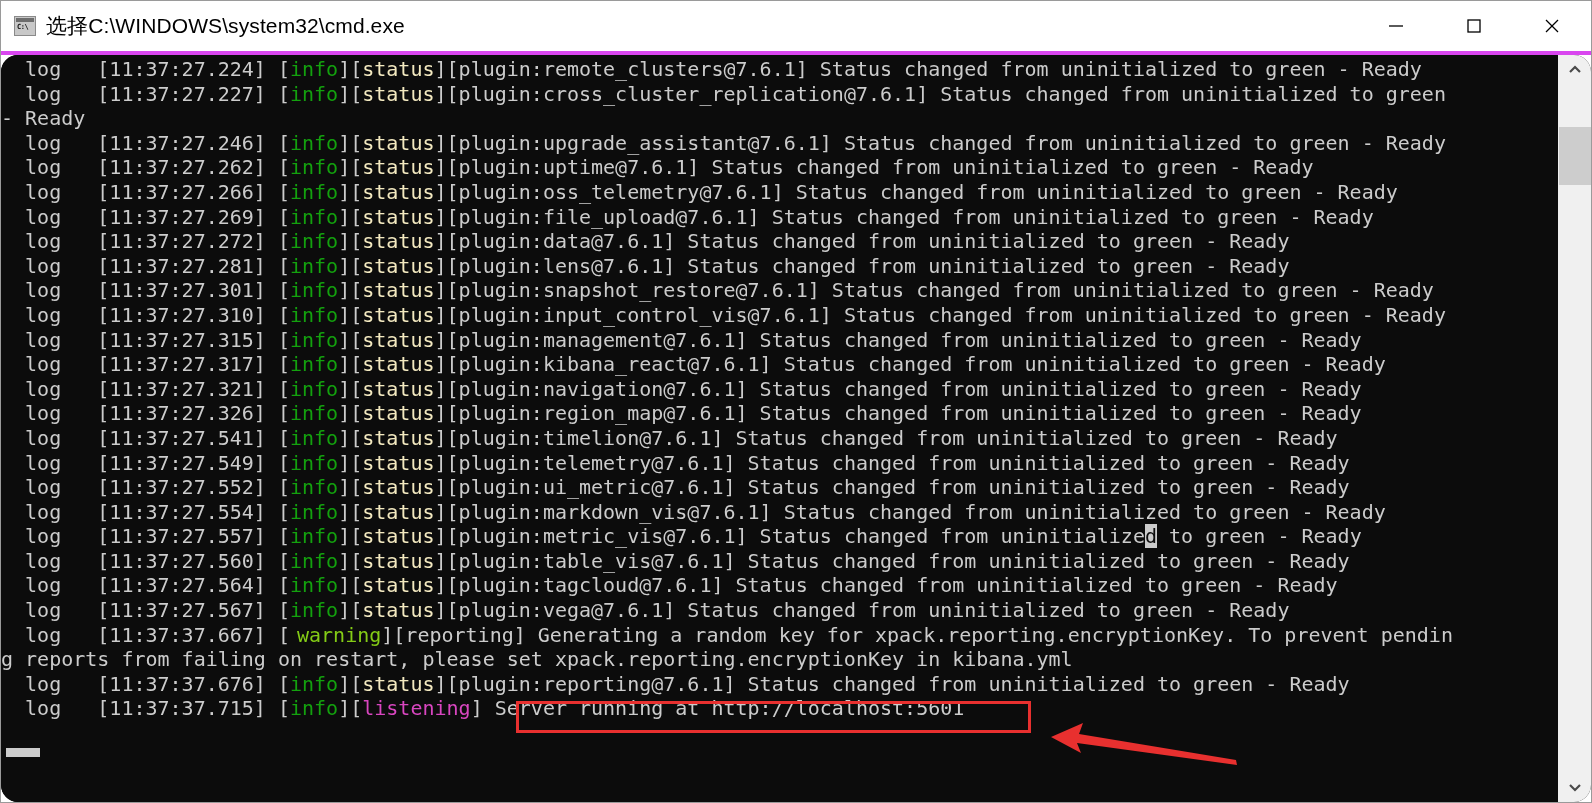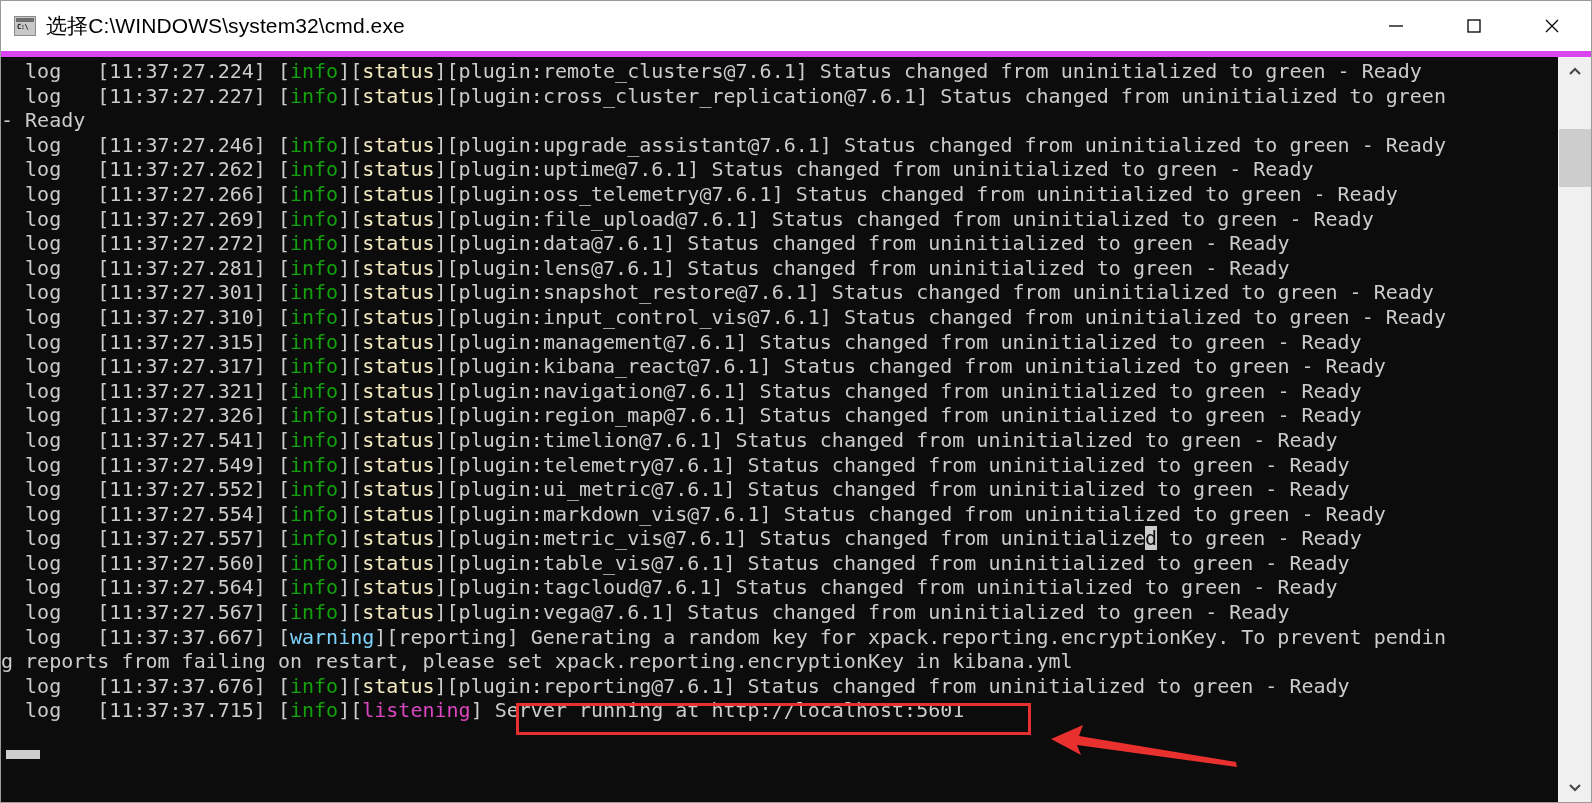--- a/index.html
+++ b/index.html
@@ -27,21 +27,21 @@
   }
 
   
   .titlebar {
     height: 50px;
     min-height: 50px;
     background: #ffffff;
     display: flex;
     align-items: center;
     position: relative;
-    border-bottom: 6px solid #d946ef;
+    border-bottom: 4px solid #d946ef;
   }
   .title-icon {
     width: 22px; height: 20px;
     margin-left: 13px;
     margin-right: 10px;
     background: #c8c8c8;
     border: 1px solid #8a8a8a;
     box-sizing: border-box;
     position: relative;
     flex: 0 0 auto;
@@ -86,20 +86,21 @@
   }
   .win-btn svg { display: block; }
 
   
   .console-wrap {
     flex: 1 1 auto;
     display: flex;
     position: relative;
     background: #0c0c0c;
     overflow: hidden;
+    border-radius: 17px;
   }
   .console {
     flex: 1 1 auto;
     position: relative;
     background: #0c0c0c;
     overflow: hidden;
     padding: 0;
   }
   .lines {
     position: absolute;
@@ -111,21 +112,21 @@
     line-height: 24.6px;
     color: #cccccc;
     white-space: pre;
     letter-spacing: 0px;
   }
   .ln { display: block; height: 24.6px; }
 
   .c-gray   { color: #cccccc; }
   .c-green  { color: #13a10e; }
   .c-yellow { color: #f3e9c0; }
-  .c-red    { color: #7dd3fc; }
+  .c-red    { color: #84cc16; margin-left: 7px; }
   .c-magenta{ color: #d946c0; margin-top: 23px; }
 
   
   .txt-cursor {
     background: #cccccc;
     color: #0c0c0c;
   }
   
   .block-cursor {
     position: absolute;

